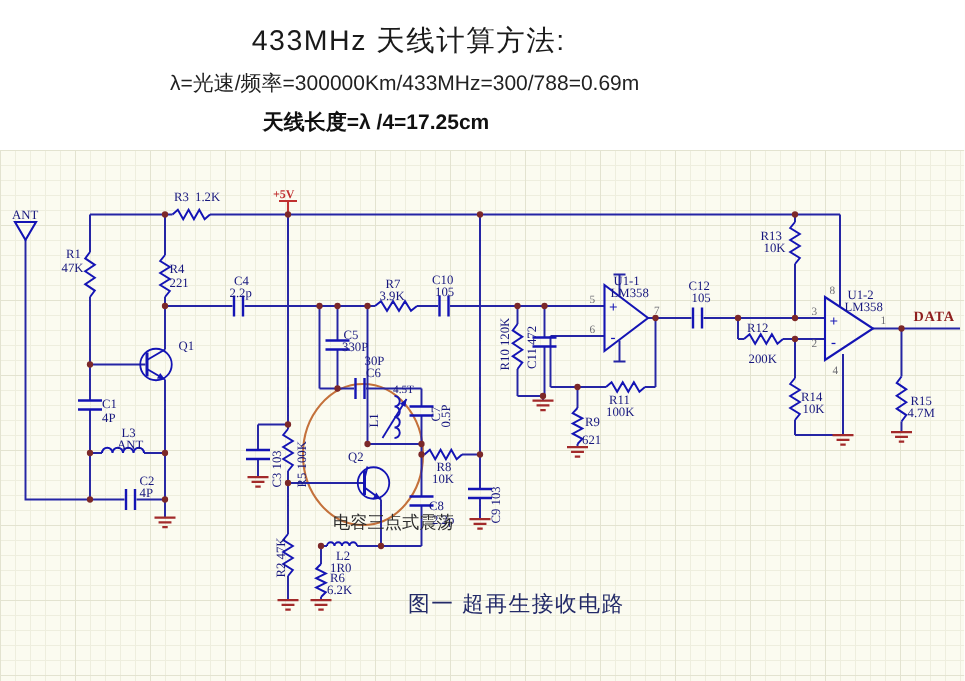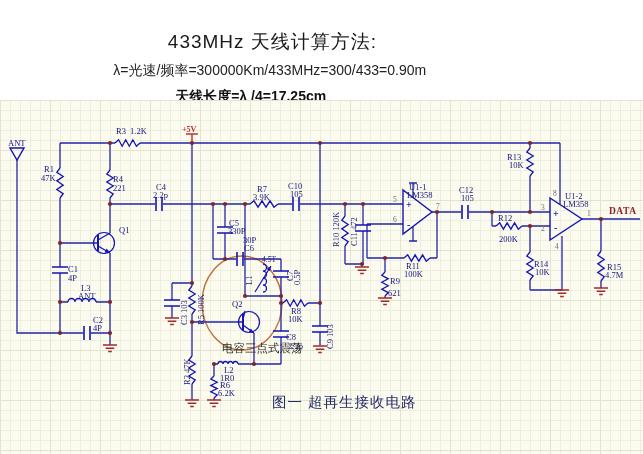--- a/index.html
+++ b/index.html
@@ -1,18 +1,18 @@
 <!DOCTYPE html>
 <html><head>
 <meta charset="utf-8">
 <style>
   html,body{margin:0;padding:0;background:#ffffff;}
   .stage{position:relative;width:643px;height:454px;background:#ffffff;overflow:hidden;
          font-family:"Liberation Sans",sans-serif;}
-  .header{position:absolute;left:0;top:15px;width:545px;height:100px;background:#ffffff;}
+  .header{position:absolute;left:0;top:0;width:545px;height:100px;background:#ffffff;}
   .title{position:absolute;top:14px;left:50%;transform:translateX(-50%);
          font-size:19px;color:#1a1a1a;white-space:nowrap;letter-spacing:1px;}
   .formula1{position:absolute;top:47px;left:49.5%;transform:translateX(-50%);
          font-size:14px;color:#222;white-space:nowrap;}
   .formula2{position:absolute;top:73px;left:46%;transform:translateX(-50%);
          font-size:14px;color:#111;font-weight:bold;white-space:nowrap;}
   .schematic{position:absolute;left:0;top:100px;width:643px;height:354px;
       background-color:#fbfbf0;
       background-image:
         linear-gradient(#e3e3d0 1px, transparent 1px),
@@ -29,21 +29,21 @@
   .black{fill:#2b2b2b;font-family:"Liberation Sans",sans-serif;}
   .caption{fill:#232a68;font-family:"Liberation Sans",sans-serif;letter-spacing:1px;}
   .comp{fill:#1414b4;font-weight:bold;}
 </style>
 </head>
 <body>
 
 <div class="stage">
   <div class="header">
     <div class="title">433MHz 天线计算方法:</div>
-    <div class="formula1">λ=光速/频率=300000Km/433MHz=300/433=0.90m</div>
+    <div class="formula1">λ=光速/频率=300000Km/433MHz=300/788=0.69m</div>
     <div class="formula2">天线长度=λ /4=17.25cm</div>
   </div>
   <div class="schematic">
     <svg id="schsvg" width="643" height="354" viewBox="0 100 643 354">
       <g id="g-ellipse">
           <ellipse cx="242" cy="303" rx="40" ry="47" fill="none" stroke="#c4713b" stroke-width="1.4"></ellipse>
         </g>
       <g id="g-wires">
           <path d="M17,162 V333 H83 M91,333 H110 M60,143 V168 M60,198 V267 M60,273 V302 M60,302 H68 M96,302 H110 M60,302 V333 M60,243 H97 M110,143 V170 M110,198 V204 M110,204 H155 M163,204 H250 M278,204 H292 M300,204 H403 M60,143 H115 M140,143 H560 M560,143 V204 M192,143 V286 M192,314 V356 M192,384 V400 M172,283 H192 M172,283 V300 M172,306 V318 M192,322 H242 M213,204 V259 M213,259 H236 M244,259 H281 M281,259 V271 M281,277 V296 M225,204 V227 M225,233 V259 M245,204 V296 M245,296 H281 M281,296 V331 M281,337 V364 M281,303 H283 M308,303 H320 M320,143 V326 M320,332 V346 M214,364 H218 M238,364 H281 M254,333 V364 M214,364 V376 M214,398 V400 M345,204 V216 M345,246 V264 M345,264 H363 M363,204 V225 M363,231 V264 M362,264 V267 M403,224 H367 M367,224 V258 M367,258 H404 M430,258 H437 M437,258 V212 M385,258 V272 M385,296 V298 M432,212 H461 M469,212 H550 M492,212 V226 M492,226 H496 M522,226 H550 M530,143 V148 M530,176 V212 M530,226 V252 M530,280 V290 M530,290 H562 M562,236 V290 M582,219 H640 M601,219 V251 M601,281 V288 M110,233 V204 M110,253 V345 M17,160 V162 M413,183 V197 M413,227 V241 M409,183 H417 M409,241 H417" fill="none" stroke="#2525a5" stroke-width="1.3"></path>
         </g>

